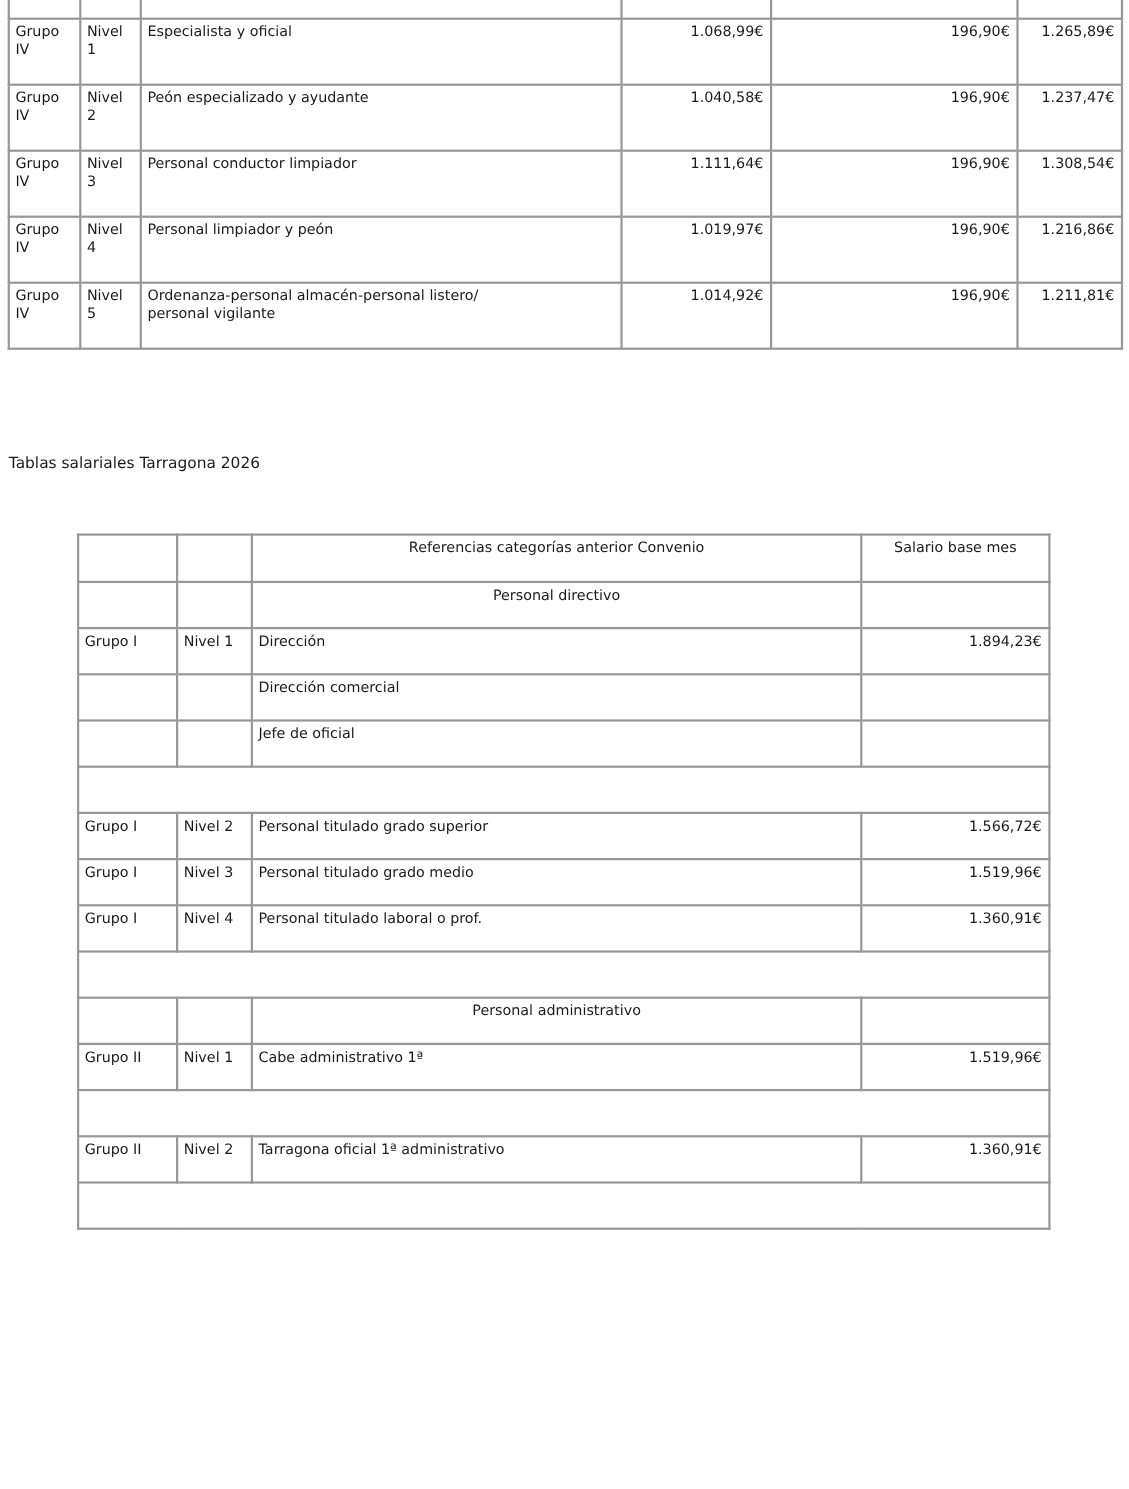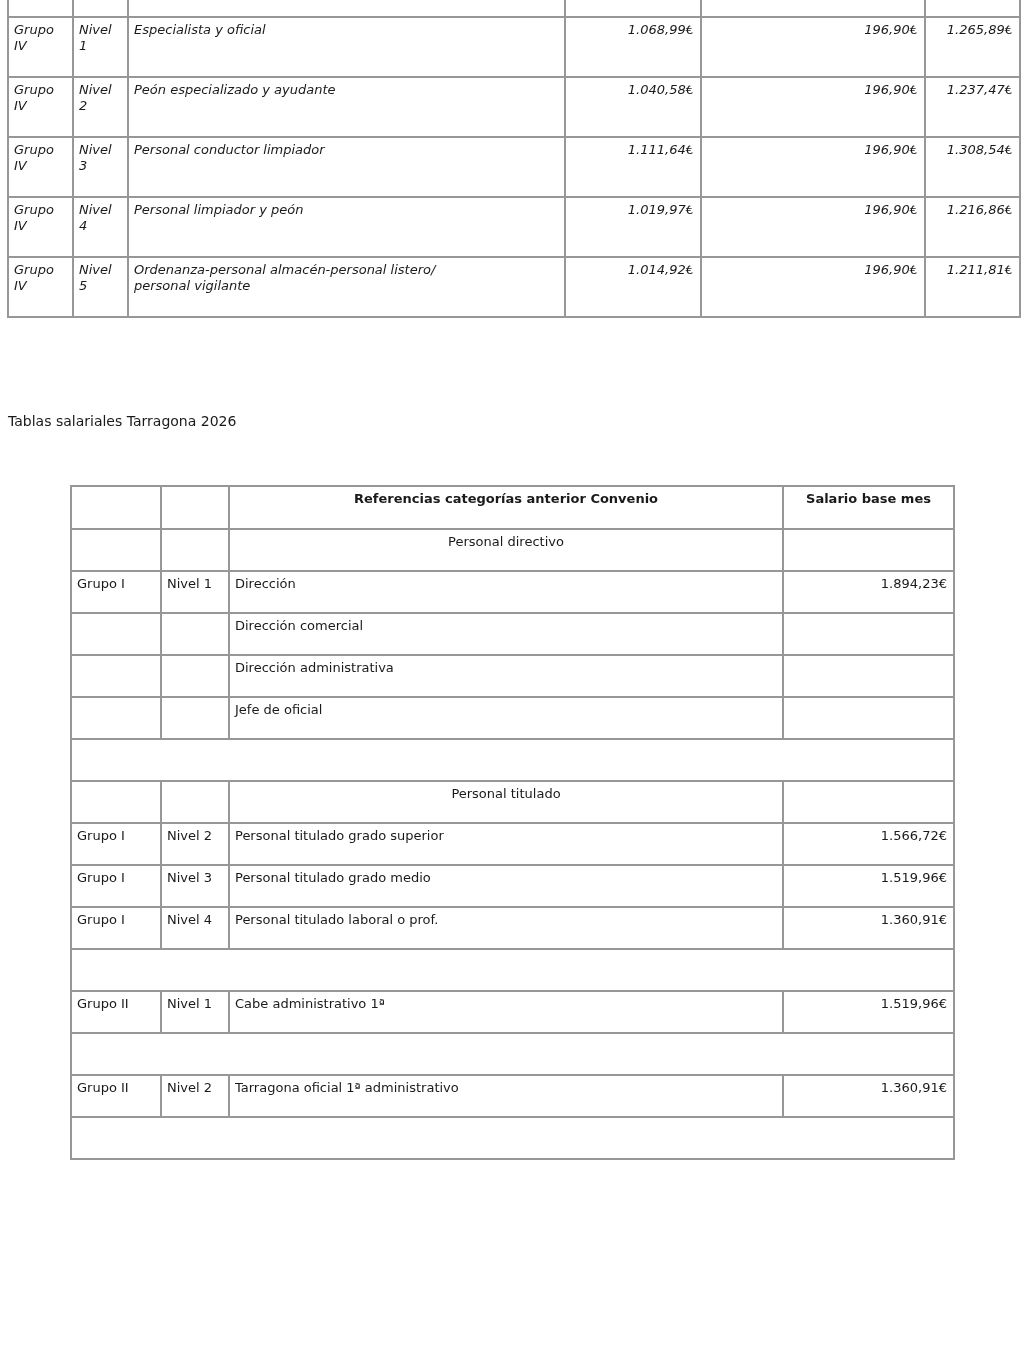--- a/index.html
+++ b/index.html
@@ -29,21 +29,21 @@
     overflow: hidden;
     line-height: 16px;
   }
   
   #table1 {
     left: 7px;
     top: -41px;
     width: 1012px;
   }
   #table1 tr.cut-row { height: 57px; }
-  #table1 tr.data-row { height: 60px; font-style: italic; }
+  #table1 tr.data-row { height: 60px; }
   
   .page-title {
     position: absolute;
     left: 8px;
     top: 412px;
     font-size: 14px;
     line-height: 19px;
     color: #1a1a1a;
     white-space: nowrap;
   }
@@ -51,27 +51,26 @@
   #table2 {
     left: 70px;
     top: 485px;
     width: 883px;
   }
   #table2 tr.header-row { height: 43px; }
   #table2 tr.data-row,
   #table2 tr.section-row,
   #table2 tr.spacer-row { height: 42px; }
 
-  .bold { font-weight: bold; }
+  .bold { font-weight: normal; }
   .center { text-align: center; }
   .num {
     text-align: right;
     padding-right: 6px;
     white-space: nowrap;
-    border-radius: 28px;
   }
   .cat { white-space: pre-line; margin-left: 39px; }
 </style>
 </head>
 <body>
 
 <table id="table1">
   <colgroup>
     <col style="width:65px">
       <col style="width:55px">
@@ -165,37 +164,25 @@
       </tr>
       <tr class="data-row">
         <td></td>
         <td></td>
         <td>Dirección comercial</td>
         <td class="num"></td>
       </tr>
       <tr class="data-row">
         <td></td>
         <td></td>
-        <td>Dirección administrativa</td>
-        <td class="num"></td>
-      </tr>
-      <tr class="data-row">
-        <td></td>
-        <td></td>
         <td>Jefe de oficial</td>
         <td class="num"></td>
       </tr>
       <tr class="spacer-row">
         <td colspan="4"></td>
-      </tr>
-      <tr class="section-row">
-        <td></td>
-        <td></td>
-        <td class="center">Personal titulado</td>
-        <td></td>
       </tr>
       <tr class="data-row">
         <td>Grupo I</td>
         <td>Nivel 2</td>
         <td>Personal titulado grado superior</td>
         <td class="num">1.566,72€</td>
       </tr>
       <tr class="data-row">
         <td>Grupo I</td>
         <td>Nivel 3</td>
@@ -203,20 +190,26 @@
         <td class="num">1.519,96€</td>
       </tr>
       <tr class="data-row">
         <td>Grupo I</td>
         <td>Nivel 4</td>
         <td>Personal titulado laboral o prof.</td>
         <td class="num">1.360,91€</td>
       </tr>
       <tr class="spacer-row">
         <td colspan="4"></td>
+      </tr>
+      <tr class="section-row">
+        <td></td>
+        <td></td>
+        <td class="center">Personal administrativo</td>
+        <td></td>
       </tr>
       <tr class="data-row">
         <td>Grupo II</td>
         <td>Nivel 1</td>
         <td>Cabe administrativo 1ª</td>
         <td class="num">1.519,96€</td>
       </tr>
       <tr class="spacer-row">
         <td colspan="4"></td>
       </tr>

